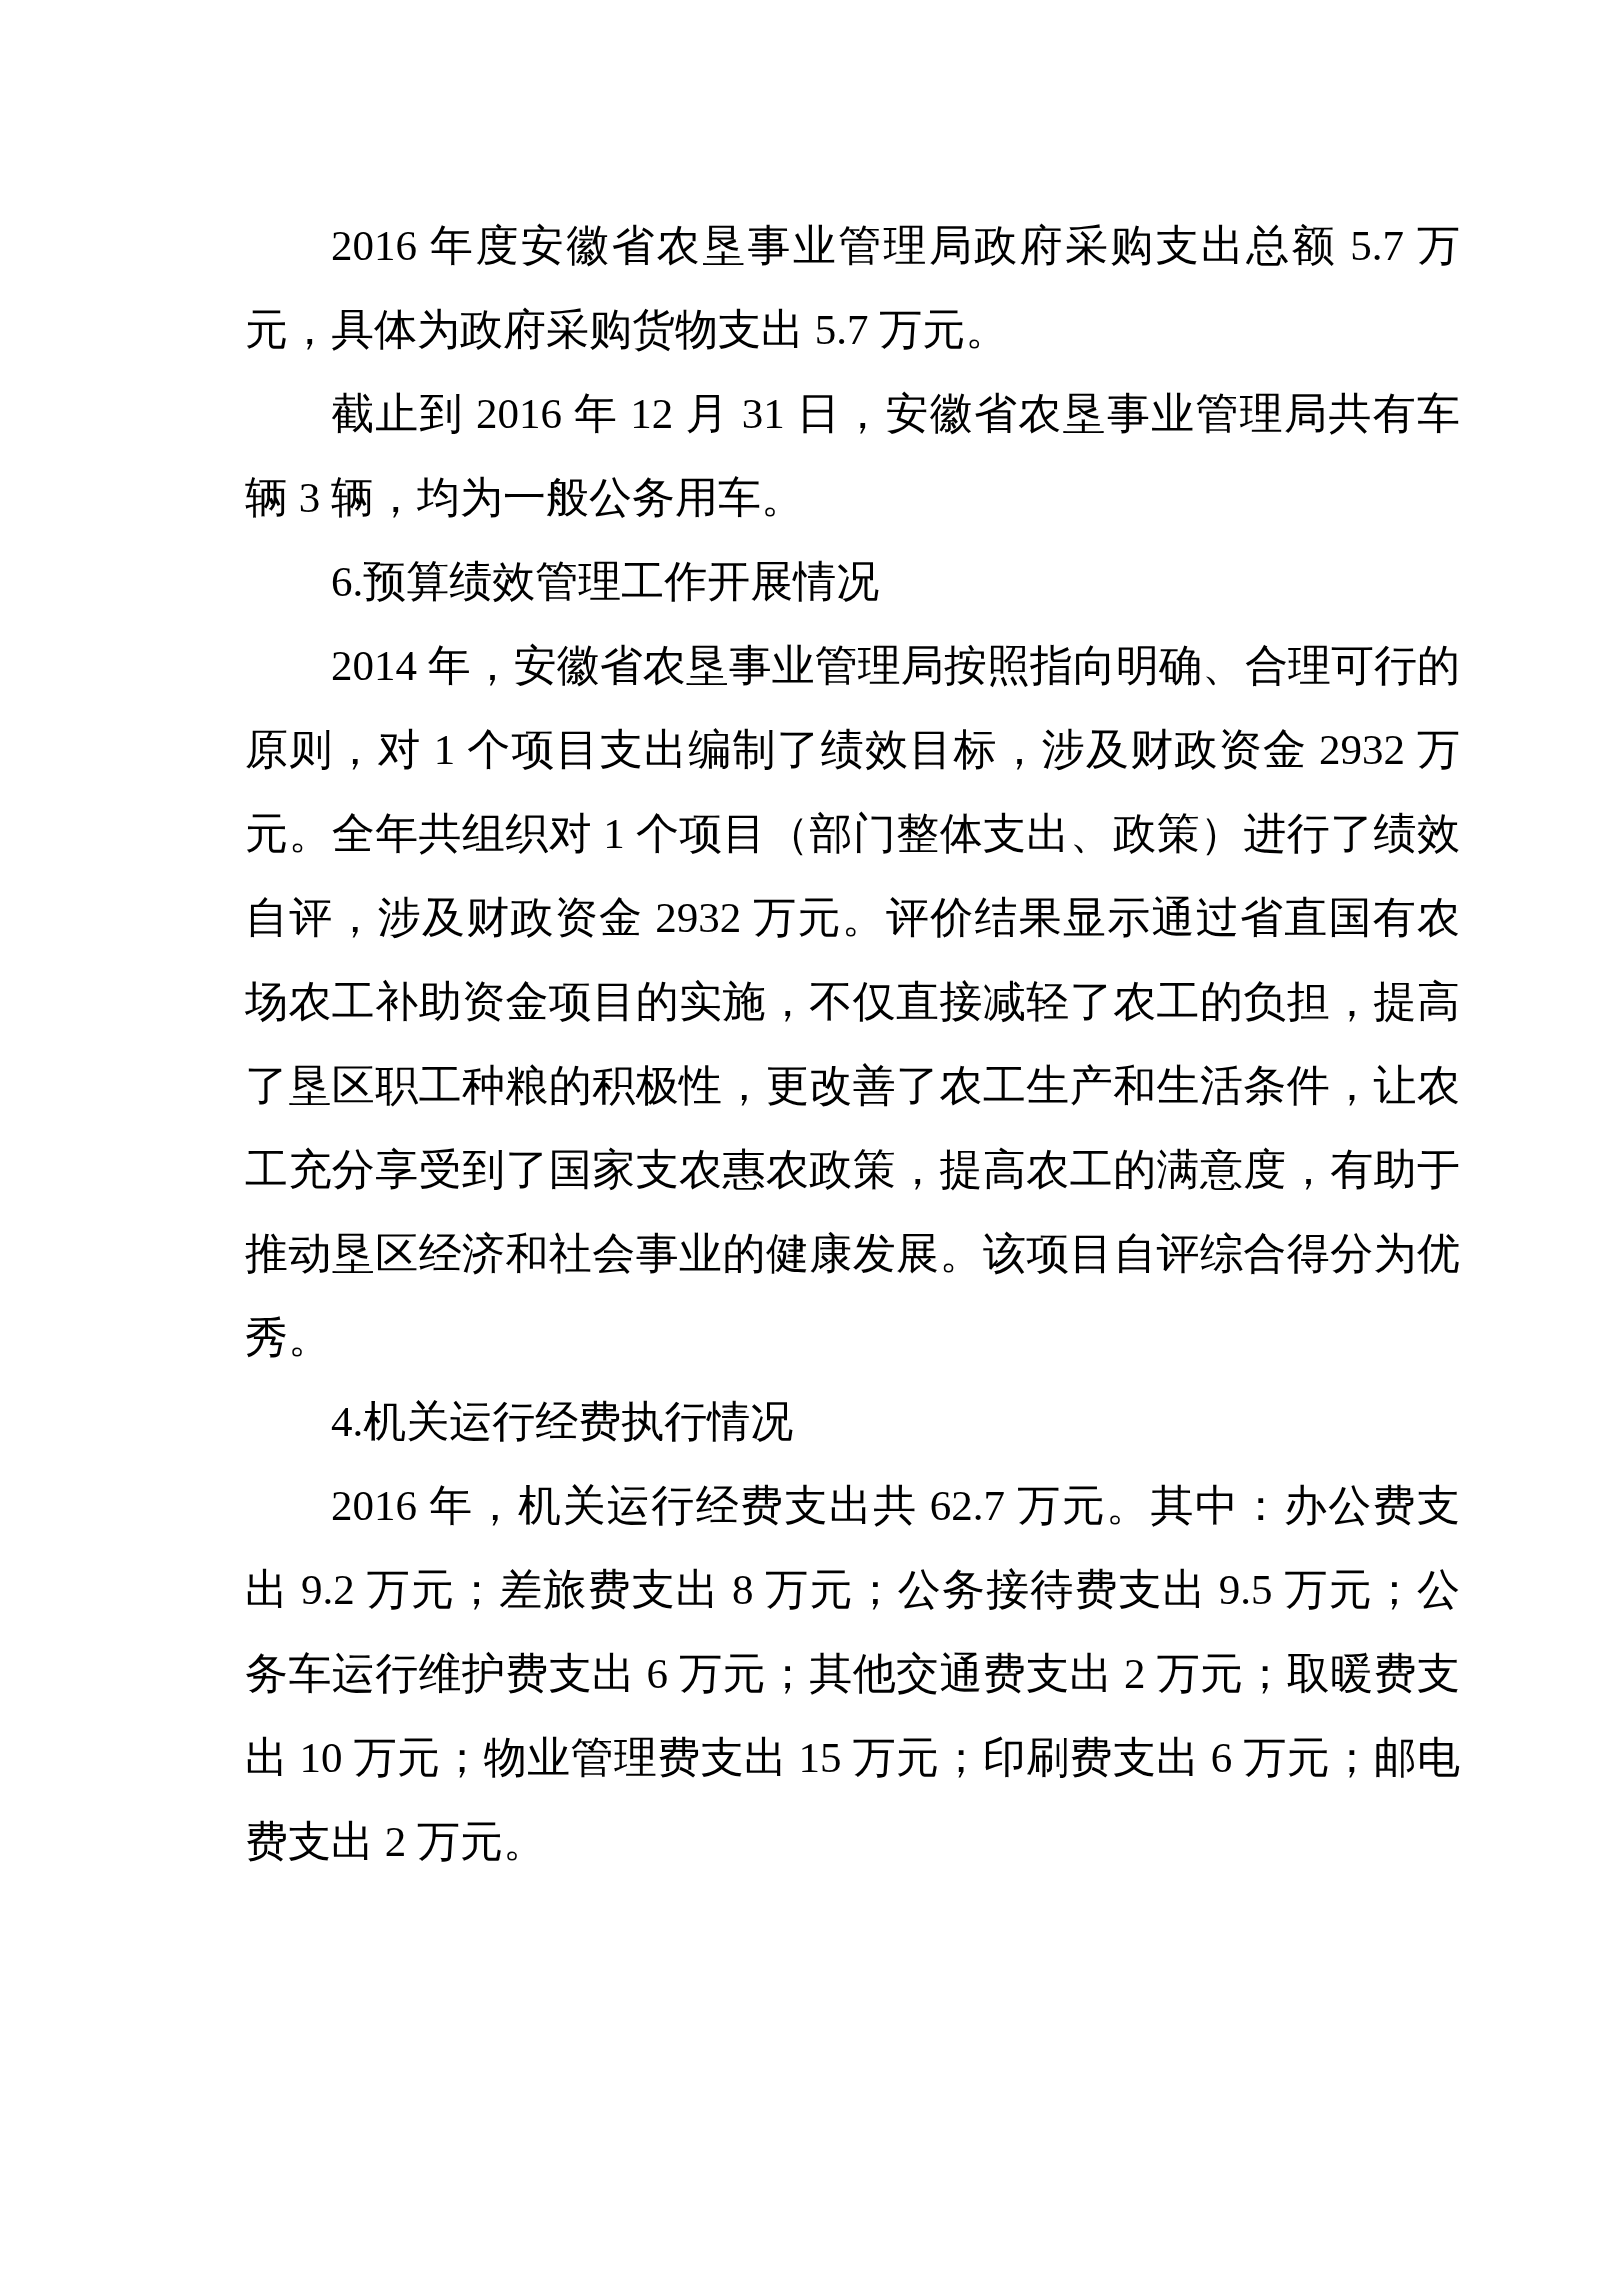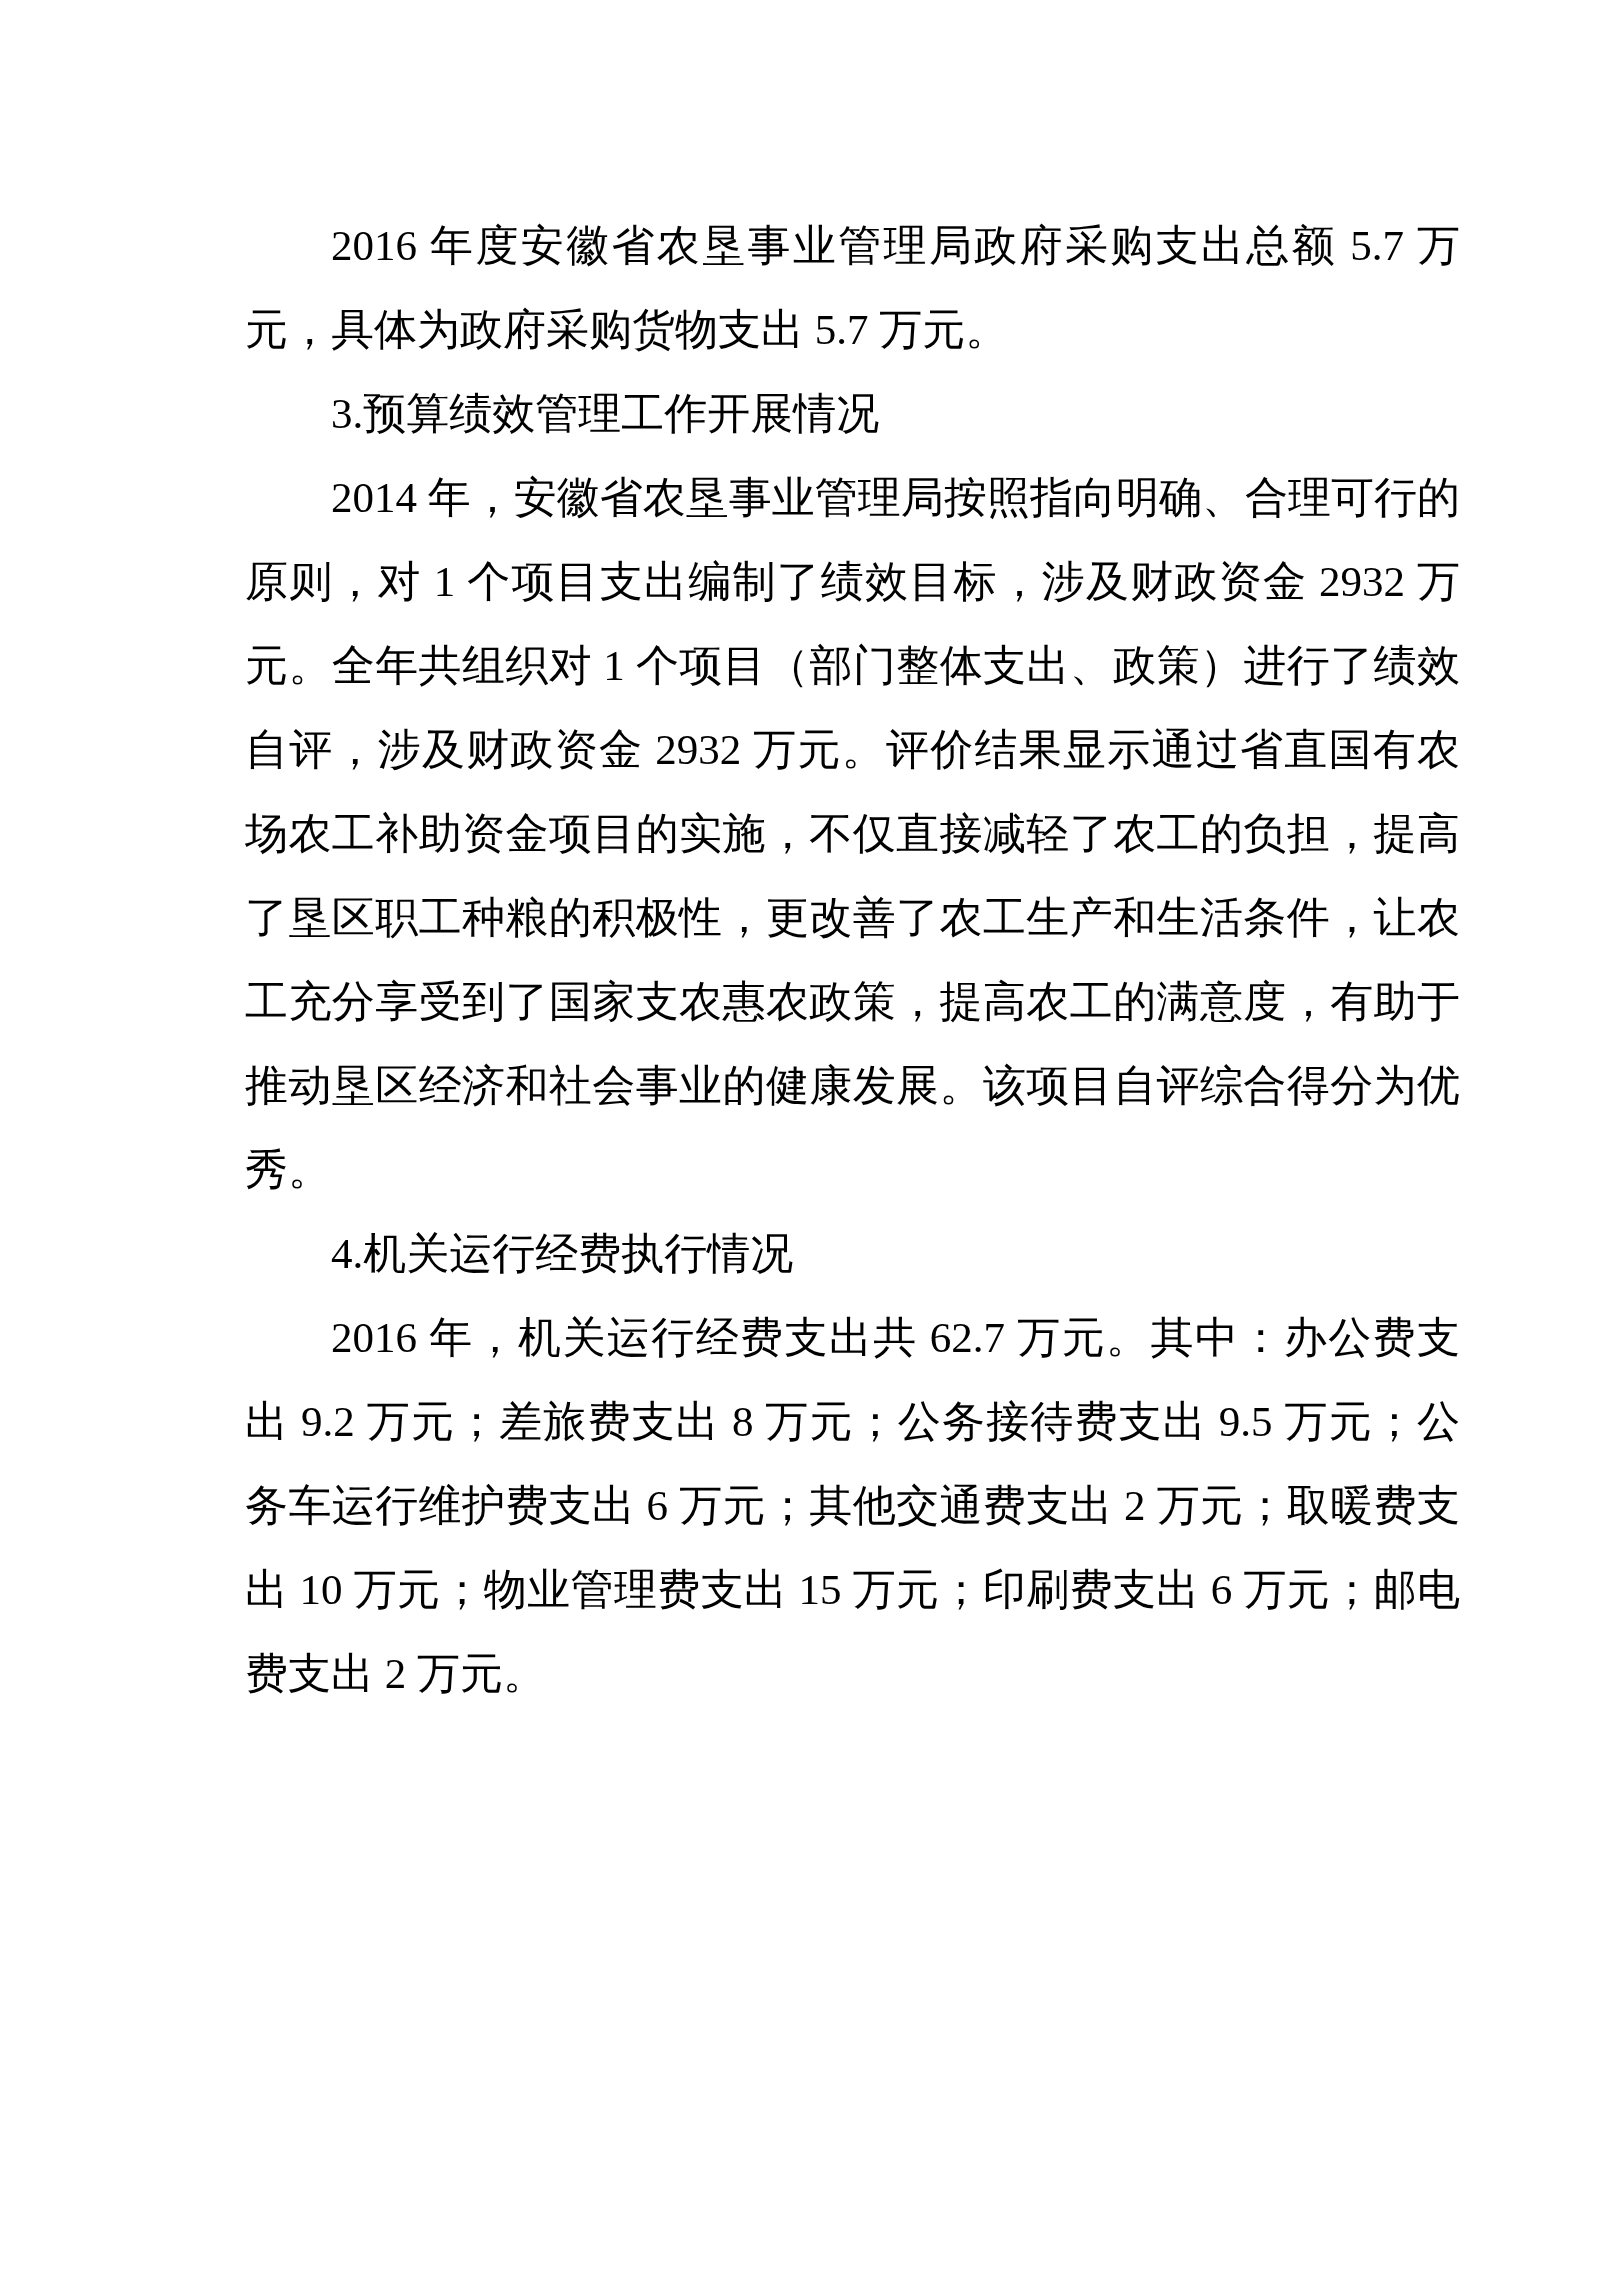--- a/index.html
+++ b/index.html
@@ -38,19 +38,20 @@
     text-indent: 2em;
     word-break: break-all;
   }
 </style>
 </head>
 <body>
 
 <div class="doc-page">
   <div class="text-block">
     <p class="para">2016 年度安徽省农垦事业管理局政府采购支出总额 5.7 万元，具体为政府采购货物支出 5.7 万元。</p>
-    <p class="para">3.预算绩效管理工作开展情况</p>
+    <p class="para">截止到 2016 年 12 月 31 日，安徽省农垦事业管理局共有车辆 3 辆，均为一般公务用车。</p>
+    <p class="para">6.预算绩效管理工作开展情况</p>
     <p class="para">2014 年，安徽省农垦事业管理局按照指向明确、合理可行的原则，对 1 个项目支出编制了绩效目标，涉及财政资金 2932 万元。全年共组织对 1 个项目（部门整体支出、政策）进行了绩效自评，涉及财政资金 2932 万元。评价结果显示通过省直国有农场农工补助资金项目的实施，不仅直接减轻了农工的负担，提高了垦区职工种粮的积极性，更改善了农工生产和生活条件，让农工充分享受到了国家支农惠农政策，提高农工的满意度，有助于推动垦区经济和社会事业的健康发展。该项目自评综合得分为优秀。</p>
     <p class="para">4.机关运行经费执行情况</p>
     <p class="para">2016 年，机关运行经费支出共 62.7 万元。其中：办公费支出 9.2 万元；差旅费支出 8 万元；公务接待费支出 9.5 万元；公务车运行维护费支出 6 万元；其他交通费支出 2 万元；取暖费支出 10 万元；物业管理费支出 15 万元；印刷费支出 6 万元；邮电费支出 2 万元。</p>
   </div>
 </div>
 
 
 </body></html>

